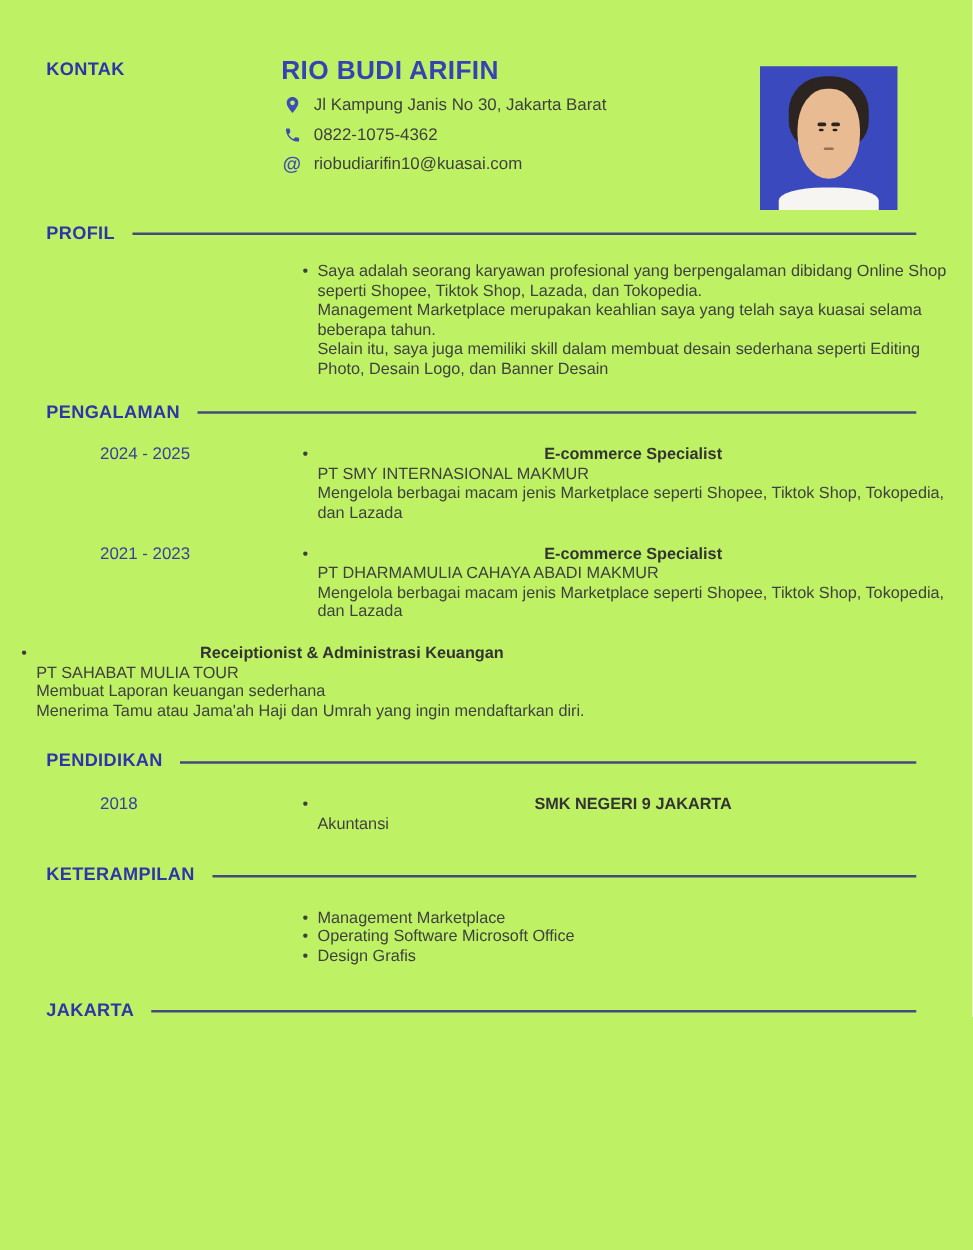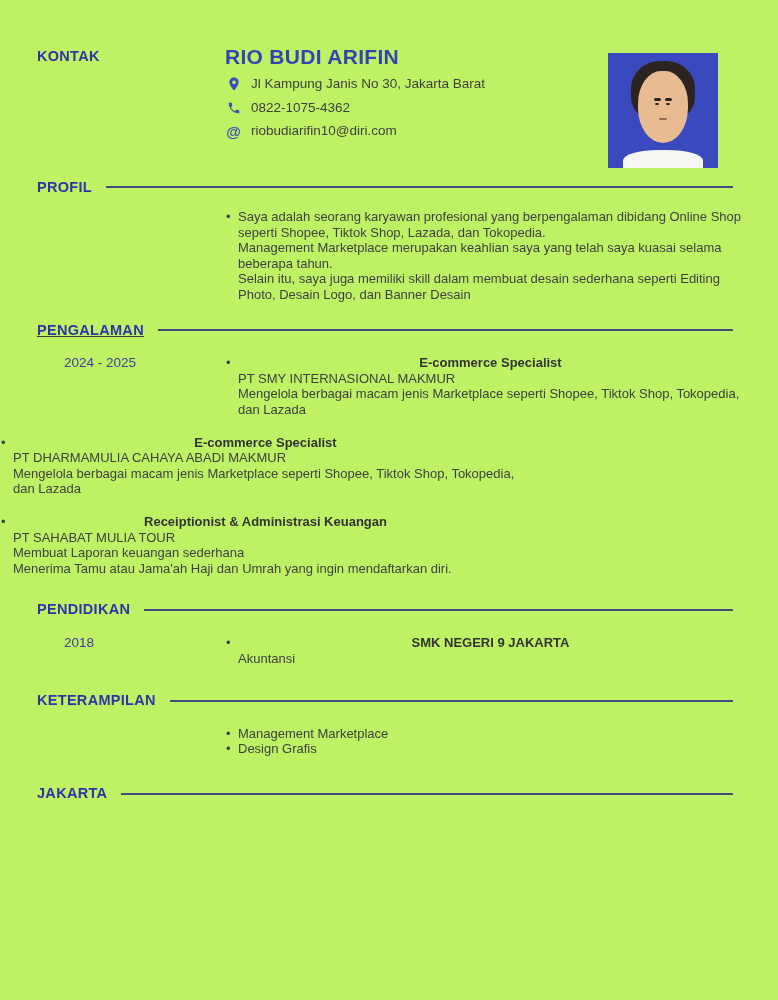--- a/index.html
+++ b/index.html
@@ -53,33 +53,33 @@
     position:absolute; left:14%; bottom:-4%; width:72%; height:20%;
     background:#f6f5f1; border-radius:45% 45% 0 0;
   }
 
   
   .sec-head { display:flex; align-items:center; padding-left:37px; padding-right:45px; }
   .sec-title { color:#2f35a8; font-weight:bold; font-size:14.5px; letter-spacing:.3px; white-space:nowrap; }
   .sec-rule { flex:1; height:0; border-top:2px solid #46497c; margin-left:14px; }
 
   
-  .content-row { display:flex; }
+  .content-row { display:flex;margin-left:16px; }
   .content { width:505px; }
   .bullet { position:relative; padding-left:13px; }
   .bullet::before { content:"\2022"; position:absolute; left:1px; top:0; color:#3f3f3f; }
   .date { color:#3a3f9c; font-size:13.5px; padding-left:27px; }
   .job-title { font-weight:bold; color:#333333;text-align:center; }
   .skills-list .bullet { margin-top:0; }
   .skills-list .bullet + .bullet { margin-top:0; }
 
   
   .mt-head-profil { margin-top:40px; }
   .mt-content { margin-top:14px; }
-  .mt-head { margin-top:20px;text-decoration:underline; }
+  .mt-head { margin-top:20px; }
   .entry { margin-top:17px; }
   .mt-head-pendidikan { margin-top:26px; }
   .mt-head-keterampilan { margin-top:27px; }
   .mt-head-objektif { margin-top:29px; }
 </style>
 </head>
 <body>
 
 <div class="page">
 
@@ -103,21 +103,21 @@
             <svg width="14" height="14" viewBox="0 0 24 24" fill="currentColor">
                 <path d="M6.6 10.8c1.5 2.9 3.8 5.2 6.7 6.7l2.2-2.2c.3-.3.7-.4 1-.2 1.1.4 2.4.6 3.6.6.6 0 1 .4 1 1V20c0 .6-.4 1-1 1C10.6 21 3 13.4 3 4c0-.6.5-1 1-1h3.4c.6 0 1 .4 1 1 0 1.3.2 2.5.6 3.6.1.4 0 .8-.2 1l-2.2 2.2z"></path>
               </svg>
           </span>
           <span>0822-1075-4362</span>
         </div>
         <div class="contact-line">
           <span class="contact-icon">
               <span class="at-glyph">@</span>
             </span>
-          <span>riobudiarifin10@diri.com</span>
+          <span>riobudiarifin10@kuasai.com</span>
         </div>
       </div>
     </div>
   </div>
 
   <div class="photo">
     <div class="hair"></div>
     <div class="face">
       <div class="brow l"></div>
         <div class="brow r"></div>
@@ -151,20 +151,23 @@
         <div class="date">2024 - 2025</div>
       </div>
     <div class="content bullet">
       <div class="job-title">E-commerce Specialist</div>
       <div>PT SMY INTERNASIONAL MAKMUR</div>
       <div>Mengelola berbagai macam jenis Marketplace seperti Shopee, Tiktok Shop, Tokopedia, dan Lazada</div>
     </div>
   </div>
 
   <div class="content-row entry">
+    <div class="side-col">
+        <div class="date">2021 - 2023</div>
+      </div>
     <div class="content bullet">
       <div class="job-title">E-commerce Specialist</div>
       <div>PT DHARMAMULIA CAHAYA ABADI MAKMUR</div>
       <div>Mengelola berbagai macam jenis Marketplace seperti Shopee, Tiktok Shop, Tokopedia, dan Lazada</div>
     </div>
   </div>
 
   <div class="content-row entry">
     <div class="content bullet">
       <div class="job-title">Receiptionist &amp; Administrasi Keuangan</div>
@@ -189,20 +192,21 @@
   </div>
 
   <div class="sec-head mt-head-keterampilan">
     <span class="sec-title">KETERAMPILAN</span>
     <span class="sec-rule"></span>
   </div>
   <div class="content-row entry skills-list">
     <div class="side-col"></div>
     <div class="content">
       <div class="bullet">Management Marketplace</div>
+      <div class="bullet">Operating Software Microsoft Office</div>
       <div class="bullet">Design Grafis</div>
     </div>
   </div>
 
   <div class="sec-head mt-head-objektif">
     <span class="sec-title">JAKARTA</span>
     <span class="sec-rule"></span>
   </div>
 
 </div>

